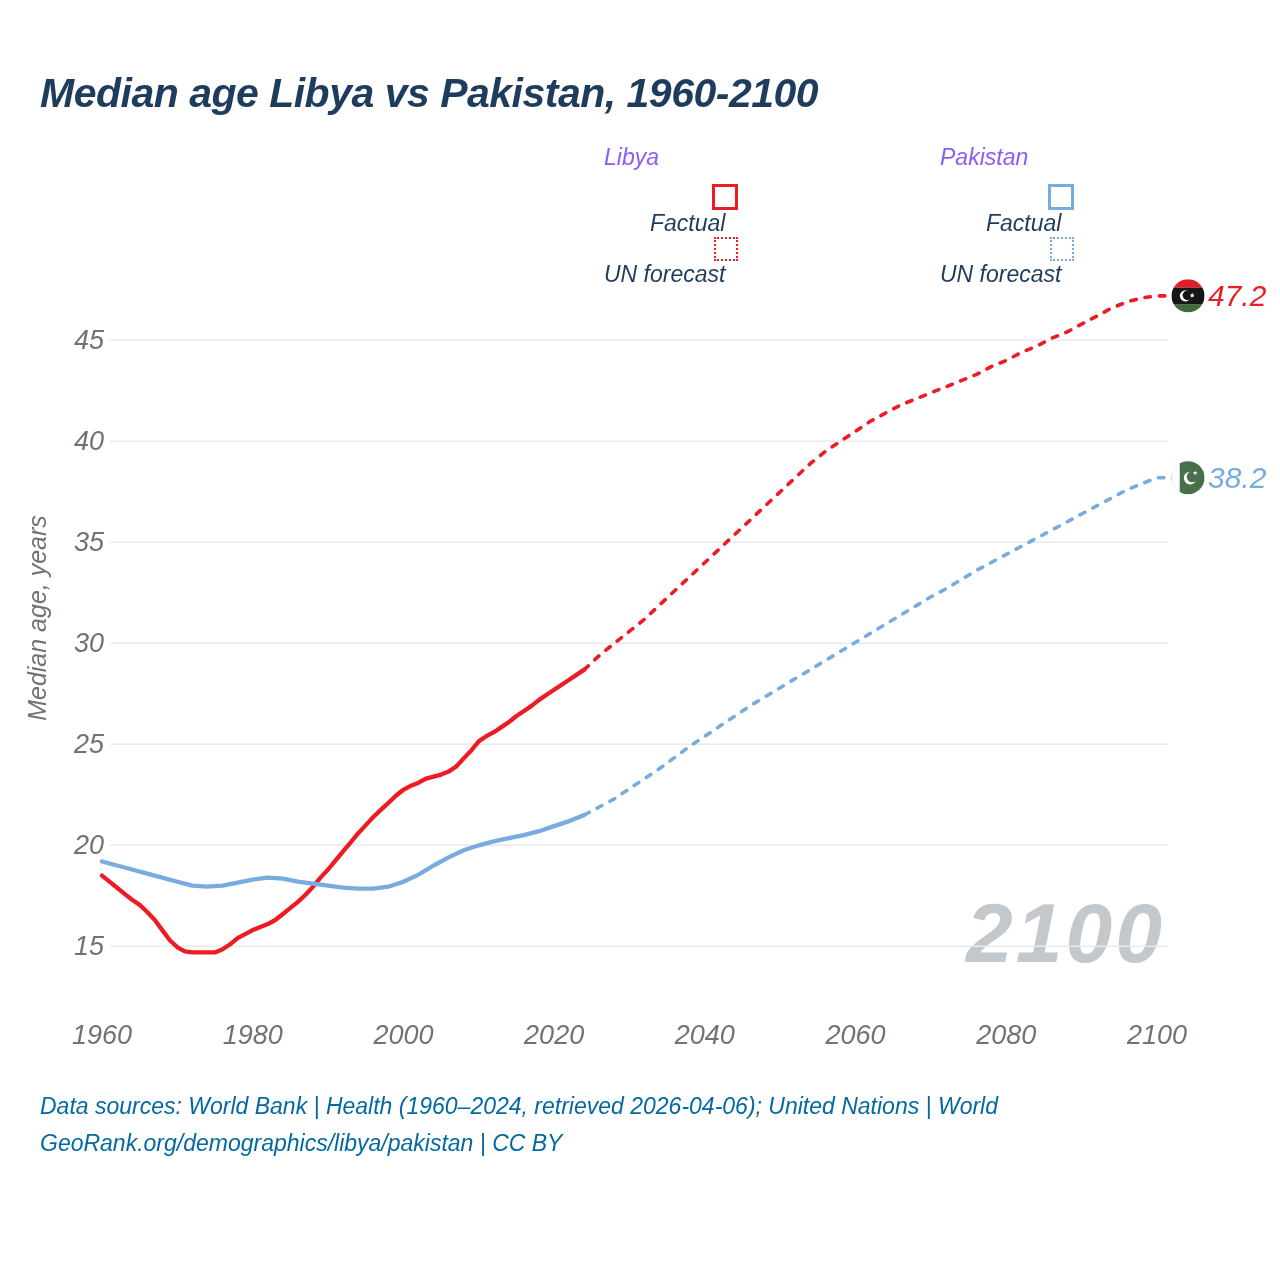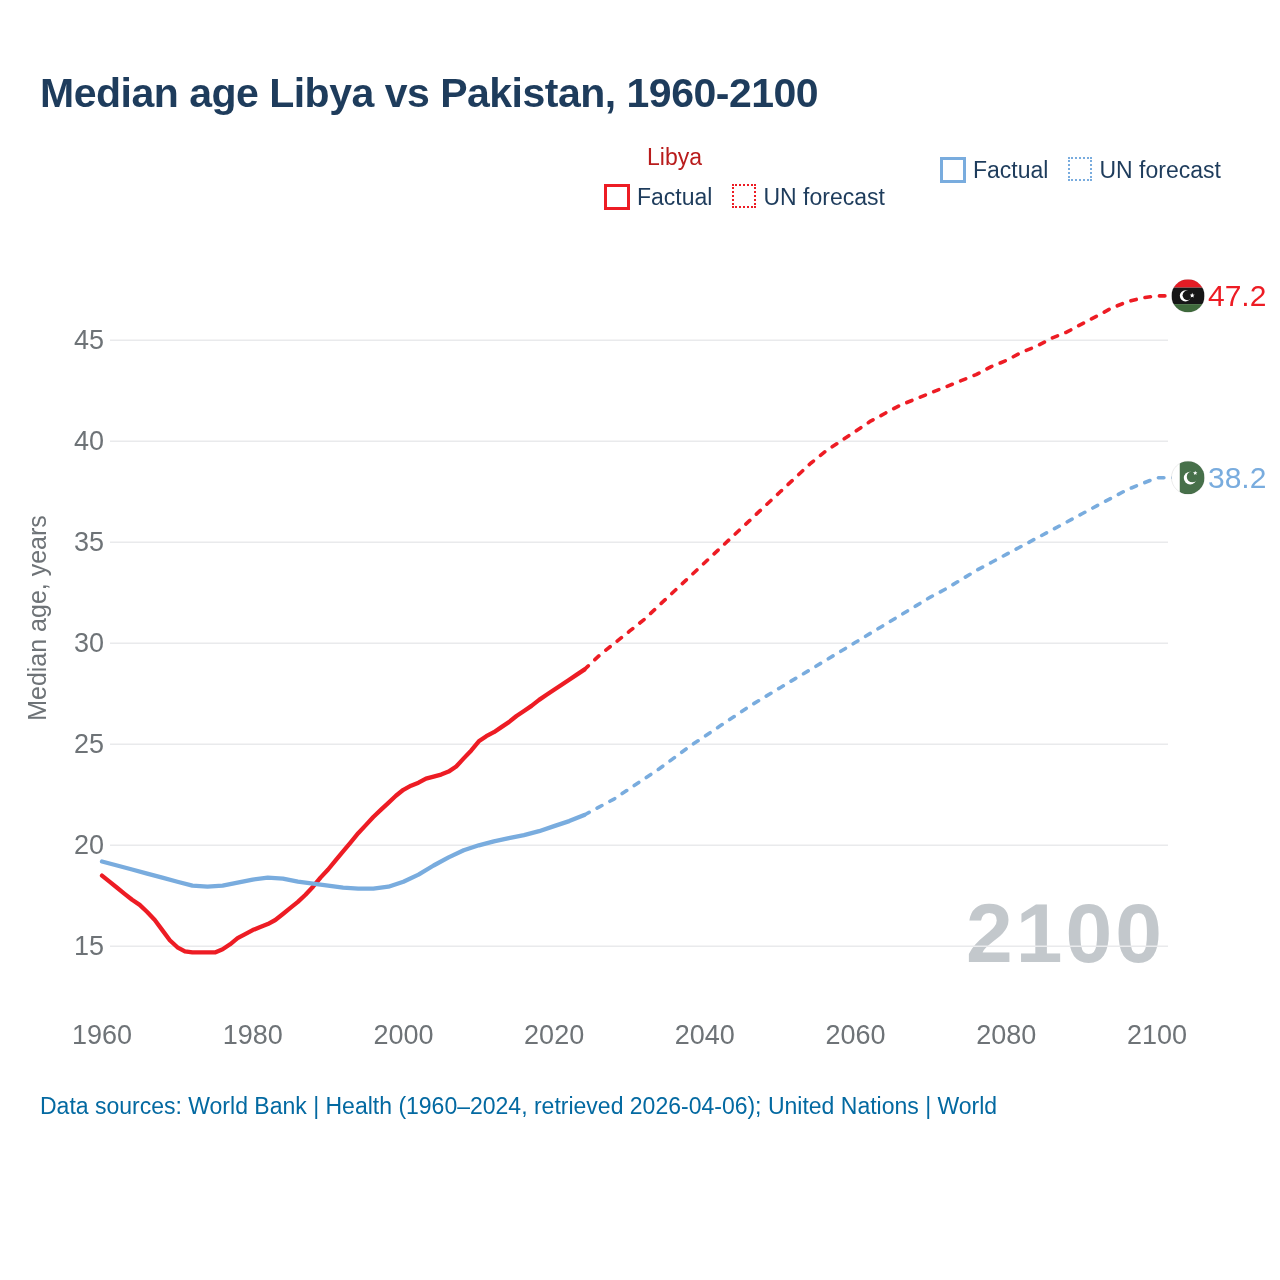--- a/index.html
+++ b/index.html
@@ -1,29 +1,29 @@
 <!DOCTYPE html>
 <html><head>
 <meta charset="utf-8">
 <style>
   html,body { margin:0; padding:0; background:#ffffff; }
   .canvas {
     position:relative; width:1280px; height:1280px; overflow:hidden;
-    background:#ffffff; font-family:"Liberation Sans", sans-serif;
+    background:#ffffff; font-family:"Liberation Sans", sans-serif;font-style:italic;
   }
   .chart-title {
     position:absolute; left:40px; top:70px;
     font-size:41px; font-weight:bold; color:#1e3c5c; letter-spacing:-0.5px;
     white-space:nowrap;
   }
   .legend-group { position:absolute; top:144px; }
   .legend-group.libya { left:604px; }
   .legend-group.pakistan { left:940px; }
-  .legend-header { font-size:23px; color:#b91c1c;margin-left:43px; }
-  .legend-row { display:flex; align-items:flex-start; margin-top:13px; }
+  .legend-header { font-size:23px; color:#8b5cf6; }
+  .legend-row { display:flex; align-items:flex-end; margin-top:13px;flex-direction:column; }
   .swatch { width:20px; height:20px; margin-right:7px; background:#fff; box-sizing:content-box; }
   .swatch.solid  { border:3px solid; }
   .swatch.dotted { border:2.5px dotted; }
   .legend-label { font-size:23px; color:#1e3c5c; margin-right:20px; white-space:nowrap; }
   .watermark {
     position:absolute; left:966px; top:891px;
     font-size:84px; font-weight:bold; color:#c3c8cc; letter-spacing:3px; line-height:1;
   }
   svg.chart { position:absolute; left:0; top:0; }
   svg text { font-family:"Liberation Sans", sans-serif; }
@@ -43,20 +43,21 @@
     <div class="legend-header">Libya</div>
     <div class="legend-row">
       <span class="swatch solid" style="border-color: rgb(237, 28, 36);"></span>
       <span class="legend-label">Factual</span>
       <span class="swatch dotted" style="border-color: rgb(237, 28, 36);"></span>
       <span class="legend-label">UN forecast</span>
     </div>
   </div>
 
   <div class="legend-group pakistan">
+    <div class="legend-header">Pakistan</div>
     <div class="legend-row">
       <span class="swatch solid" style="border-color: rgb(121, 172, 222);"></span>
       <span class="legend-label">Factual</span>
       <span class="swatch dotted" style="border-color: rgb(121, 172, 222);"></span>
       <span class="legend-label">UN forecast</span>
     </div>
   </div>
 
   <div class="watermark">2100</div>
 
@@ -114,15 +115,16 @@
         <circle cx="1190.2" cy="478.05999999999983" r="6.4" fill="#ffffff"></circle>
         <circle cx="1192.3" cy="476.7599999999999" r="5.5" fill="#47704a"></circle>
         <path d="M1195.20,470.76 L1195.81,472.22 L1197.39,472.35 L1196.18,473.38 L1196.55,474.92 L1195.20,474.09 L1193.85,474.92 L1194.22,473.38 L1193.01,472.35 L1194.59,472.22 Z" fill="#ffffff"></path>
         <circle cx="1188" cy="477.65999999999985" r="16.5" fill="none" stroke="rgba(0,0,0,0.08)" stroke-width="1"></circle>
       </g>
       <text x="1208" y="487.65999999999985" font-size="30" fill="#79acde">38.2</text>
     </svg>
 
   <div class="footer">
     <div>Data sources: World Bank | Health (1960–2024, retrieved 2026-04-06); United Nations | World</div>
+    <div>GeoRank.org/demographics/libya/pakistan | CC BY</div>
   </div>
 
 </div>
 
 </body></html>

